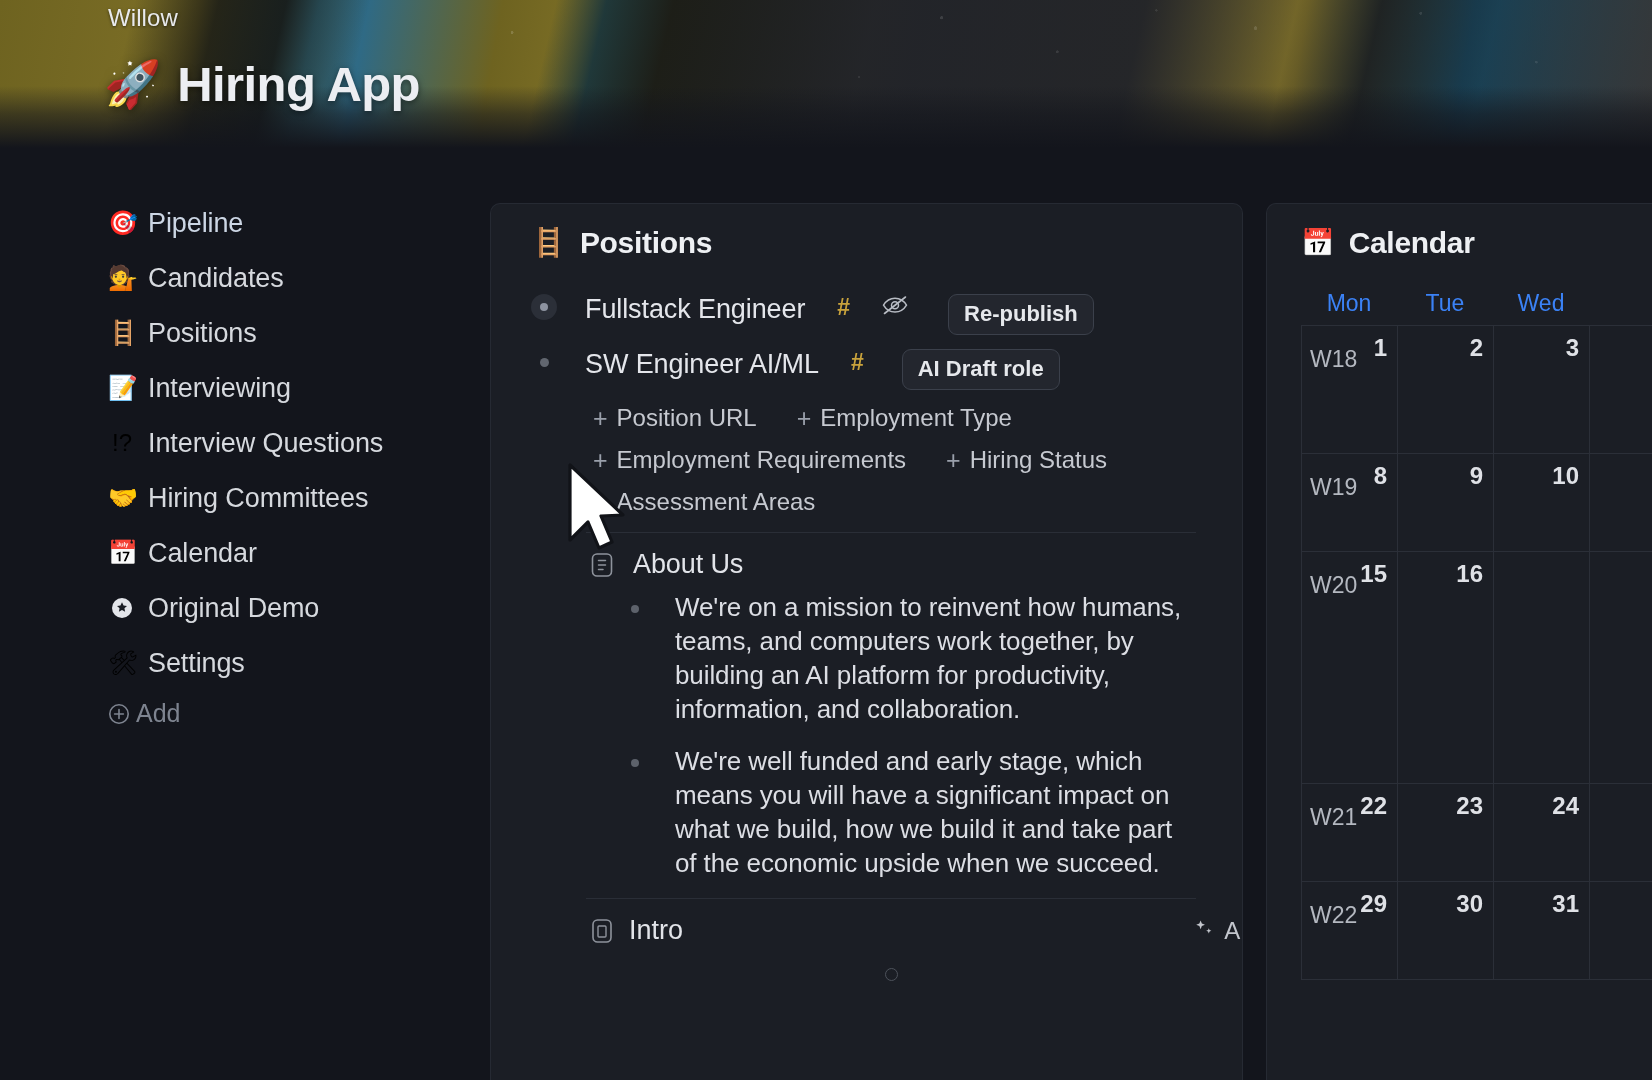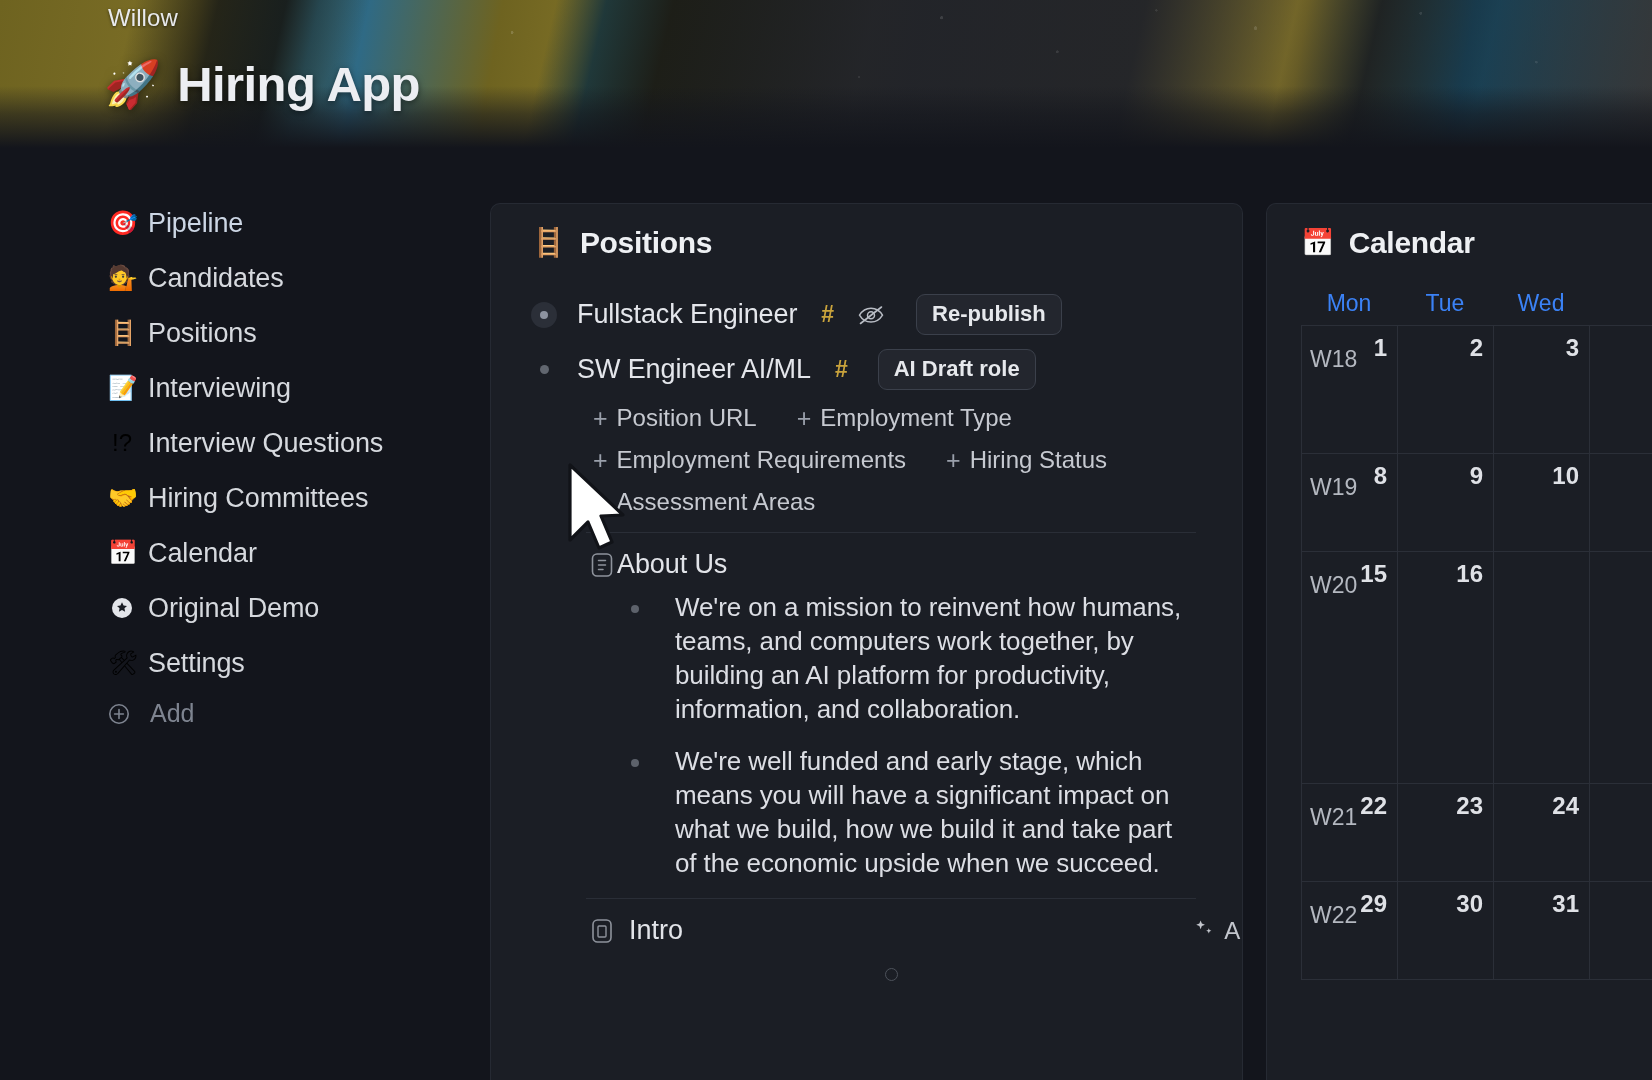--- a/index.html
+++ b/index.html
@@ -134,21 +134,21 @@
   .nav-glyph {
     display: inline-flex;
     align-items: center;
     justify-content: center;
     width: 28px; height: 28px;
     color: #e3e5ea;
   }
   .add-item {
     display: flex;
     align-items: center;
-    gap: 20px;
+    gap: 6px;
     margin-top: 16px;
     cursor: pointer;
     width: fit-content;
   }
   .add-item .plus-circle {
     width: 22px; height: 22px;
     color: #7e8490;
     display: inline-flex; align-items: center; justify-content: center;
   }
   .add-label { font-size: 25px; color: #7e8490; }
@@ -175,22 +175,22 @@
   .panel-emoji { font-size: 28px; line-height: 1; }
   .panel-title {
     font-size: 30px;
     font-weight: 700;
     color: #eef0f3;
     letter-spacing: -0.3px;
   }
 
   .pos-row {
     display: flex;
-    align-items: center;
-    gap: 20px;
+    align-items: flex-start;
+    gap: 28px;
     margin-bottom: 14px;
   }
   .toggle-dot {
     width: 26px; height: 26px;
     border-radius: 50%;
     background: #2b2f38;
     display: inline-flex; align-items: center; justify-content: center;
     flex: none;
     cursor: pointer;
   }
@@ -242,20 +242,21 @@
   .divider {
     margin: 16px 0 0 55px;
     width: 610px;
     height: 1px;
     background: #2a2e37;
   }
 
   .block-row {
     display: flex;
     align-items: center;
+    gap: 16px;
     margin: 16px 0 4px 56px;
   }
   .block-icon { width: 30px; height: 30px; display: inline-flex; align-items: center; justify-content: center; }
   .block-head { font-size: 27px; color: #e2e4e9; letter-spacing: -0.1px; }
 
   .bullets { margin: 10px 0 0 100px; width: 560px; }
   .bullet {
     display: flex;
     gap: 36px;
     margin-bottom: 18px;

